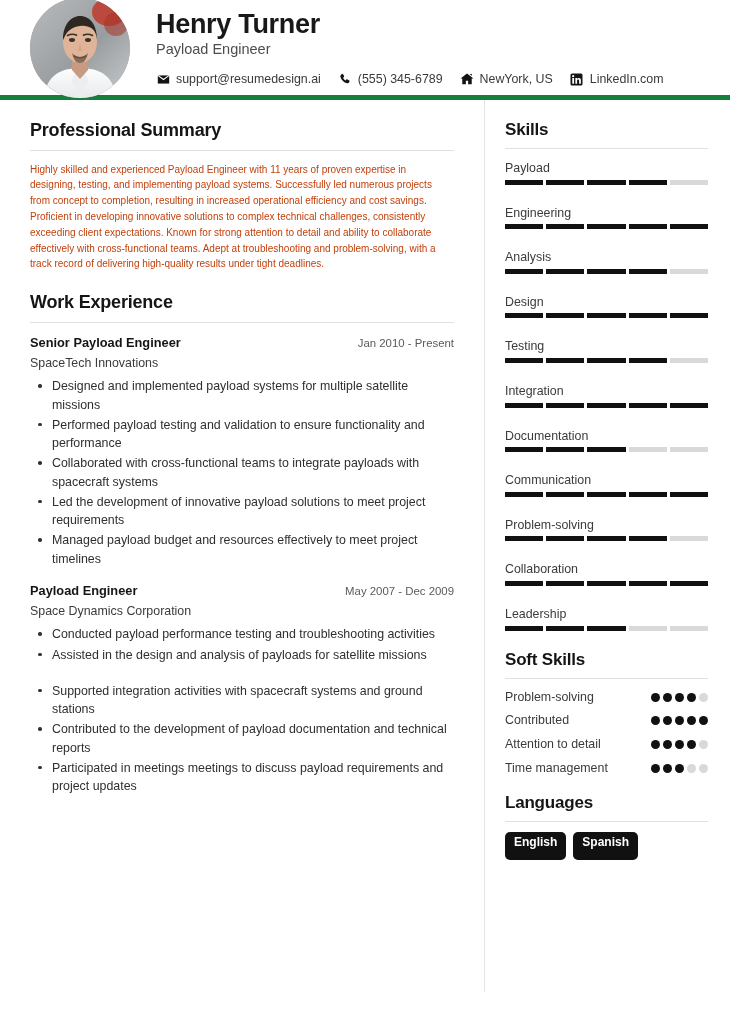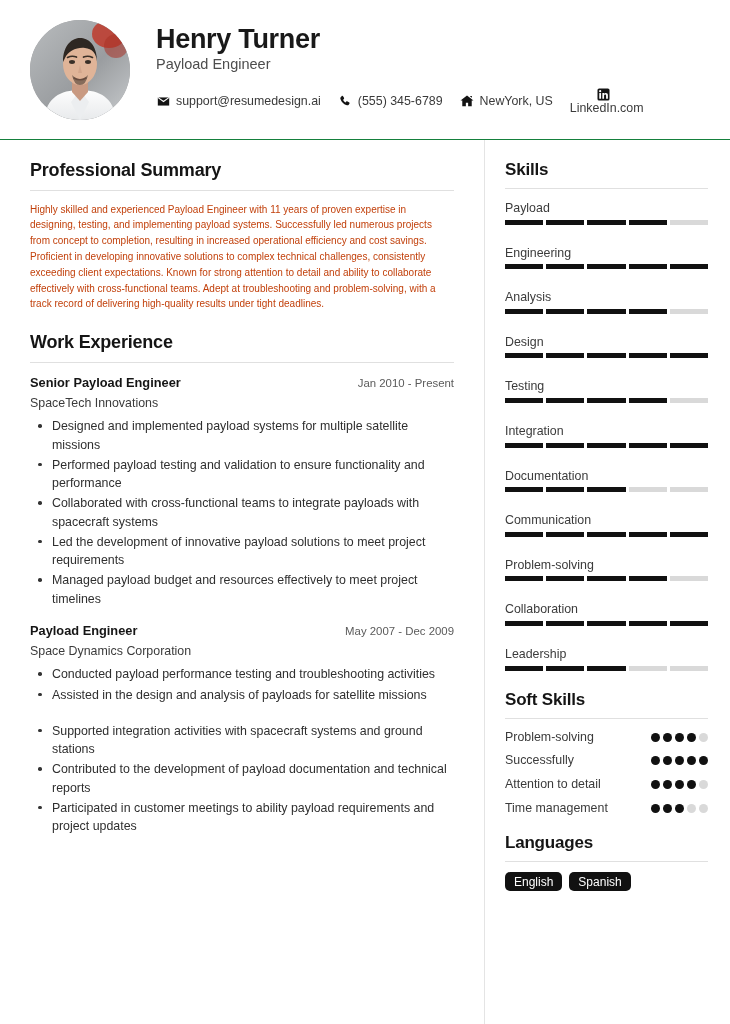--- a/index.html
+++ b/index.html
@@ -21,22 +21,22 @@
     background: #ffffff;
     position: relative;
     overflow: hidden;
   }
 
   
   .header {
     display: flex;
     align-items: center;
     padding: 14px 24px 14px 30px;
-    height: 140px;
-    border-bottom: 1px solid #15803d;
+    height: 100px;
+    border-bottom: 5px solid #15803d;
   }
 
   .avatar {
     width: 100px;
     height: 100px;
     border-radius: 50%;
     flex: 0 0 100px;
     overflow: hidden;
     position: relative;
     background: #9a9a9c;
@@ -73,21 +73,21 @@
   }
 
   .contact {
     display: inline-flex;
     align-items: center;
     font-size: 12.4px;
     color: #3a3a3a;
     margin-right: 17px;
     white-space: nowrap;
   }
-  .contact:last-child { margin-right: 0; flex-direction: column; }
+  .contact:last-child { margin-right: 0; }
 
   .contact .ci {
     display: inline-flex;
     align-items: center;
     justify-content: center;
     width: 14px;
     height: 14px;
     margin-right: 6px;
   }
   .contact .ci svg { display: block; fill: #141414; }
@@ -266,24 +266,25 @@
   
   .lang-wrap {
     display: flex;
     flex-wrap: wrap;
     gap: 7px;
   }
   .lang-chip {
     background: #111111;
     color: #ffffff;
     font-size: 12px;
-    padding: 4px 9px 1px 9px;
+    padding: 4px 9px 10px 9px;
     border-radius: 5px;
     line-height: 1.15;
     white-space: nowrap;
+    font-weight: bold;
   }
 </style>
 </head>
 <body>
 
 <div class="page">
 
   <div class="header">
 
     <div class="avatar">
@@ -401,21 +402,21 @@
                 <div class="entry-role">Payload Engineer</div>
                 <div class="entry-date">May 2007 - Dec 2009</div>
               </div>
               <div class="entry-org">Space Dynamics Corporation</div>
               <ul class="bullets">
                 <li>Conducted payload performance testing and troubleshooting activities</li>
                 <li>Assisted in the design and analysis of payloads for satellite missions</li>
                 <li class="blank"></li>
                 <li>Supported integration activities with spacecraft systems and ground stations</li>
                 <li>Contributed to the development of payload documentation and technical reports</li>
-                <li>Participated in customer meetings to ability payload requirements and project updates</li>
+                <li>Participated in meetings meetings to discuss payload requirements and project updates</li>
               </ul>
             </div>
           </div>
       </div>
 
 
     </div>
 
     <div class="col-side">
 
@@ -544,21 +545,21 @@
               <div class="soft-label">Problem-solving</div>
               <div class="dots">
                 <div class="dot on"></div>
                 <div class="dot on"></div>
                 <div class="dot on"></div>
                 <div class="dot on"></div>
                 <div class="dot"></div>
               </div>
             </div>
             <div class="soft-row">
-              <div class="soft-label">Successfully</div>
+              <div class="soft-label">Contributed</div>
               <div class="dots">
                 <div class="dot on"></div>
                 <div class="dot on"></div>
                 <div class="dot on"></div>
                 <div class="dot on"></div>
                 <div class="dot on"></div>
               </div>
             </div>
             <div class="soft-row">
               <div class="soft-label">Attention to detail</div>

